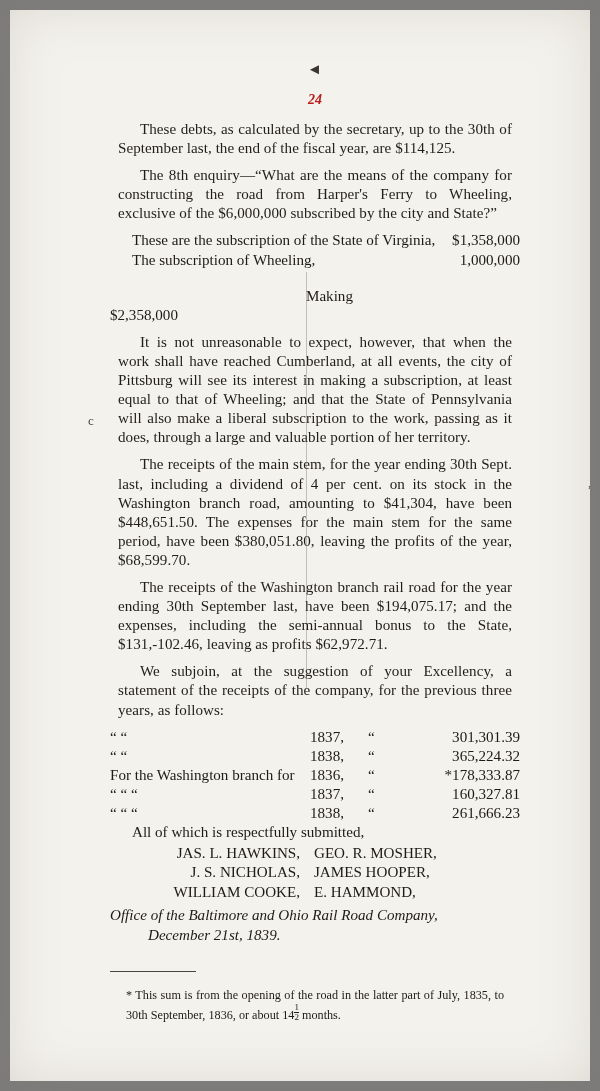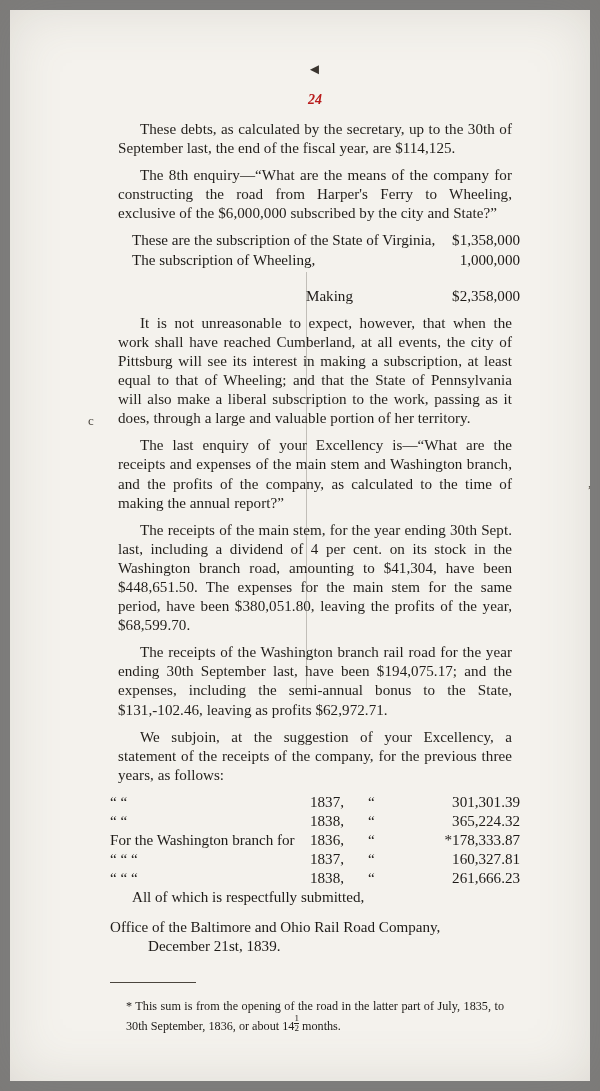--- a/index.html
+++ b/index.html
@@ -80,20 +80,21 @@
   }
   .amt-row .lbl { text-indent: 0; }
   .amt-row .val { white-space: nowrap; }
   .making {
     display: flex;
     justify-content: space-between;
     font-size: 15.1px;
     line-height: 19.1px;
     margin-top: 17px;
     margin-bottom: 1px;
+    flex-direction: column;
   }
   .making .lbl {
     margin-left: 196px;
   }
   .vrule {
     position: absolute;
     left: 296px;
     top: 262px;
     width: 1px;
     height: 416px;
@@ -127,23 +128,24 @@
   .sig-table td {
     padding: 0 0 0 0;
     white-space: nowrap;
   }
   .sig-left {
     width: 190px;
     text-align: right;
     padding-right: 14px !important;
   }
   .office {
-    font-size: 15.1px;
-    line-height: 19.1px;
-    margin-top: 10px;
+    font-style: italic;
+    font-size: 15.1px;
+    line-height: 19.1px;
+    margin-top: 4px;
   }
   .office .indent {
     display: block;
     padding-left: 38px;
   }
   .fn-rule {
     width: 86px;
     height: 1px;
     background: #4a453d;
     margin: 26px 0 5px 0;
@@ -192,21 +194,20 @@
         <span class="lbl" style="padding-left:22px">The subscription of Wheeling,</span>
         <span class="val">1,000,000</span>
       </div>
 
       <div class="making">
         <span class="lbl">Making</span>
         <span class="val">$2,358,000</span>
       </div>
 
       <p class="body">It is not unreasonable to expect, however, that when the work shall have reached Cumberland, at all events, the city of Pittsburg will see its interest in making a subscription, at least equal to that of Wheeling; and that the State of Pennsylvania will also make a liberal subscription to the work, passing as it does, through a large and valuable portion of her territory.</p>
-      <p class="body">The last enquiry of your Excellency is—“What are the receipts and expenses of the main stem and Washington branch, and the profits of the company, as calculated to the time of making the annual report?”</p>
       <p class="body">The receipts of the main stem, for the year ending 30th Sept. last, including a dividend of 4 per cent. on its stock in the Washington branch road, amounting to $41,304, have been $448,651.50. The expenses for the main stem for the same period, have been $380,051.80, leaving the profits of the year, $68,599.70.</p>
       <p class="body">The receipts of the Washington branch rail road for the year ending 30th September last, have been $194,075.17; and the expenses, including the semi-annual bonus to the State, $131,-102.46, leaving as profits $62,972.71.</p>
       <p class="body">We subjoin, at the suggestion of your Excellency, a statement of the receipts of the company, for the previous three years, as follows:</p>
 
       <table class="figs">
         <tbody>
         <tr>
           <td class="c1">“            “</td>
           <td class="c2">1837,</td>
           <td class="c3">“</td>
@@ -234,20 +235,36 @@
           <td class="c1">“           “            “</td>
           <td class="c2">1838,</td>
           <td class="c3">“</td>
           <td class="c4">261,666.23</td>
         </tr>
       </tbody>
         </table>
 
       <div class="sig-line" style="padding-left:22px">All of which is respectfully submitted,</div>
 
+      <table class="sig-table">
+        <tbody>
+            <tr>
+          <td class="sig-left">JAS. L. HAWKINS,</td>
+          <td>GEO. R. MOSHER,</td>
+        </tr>
+        <tr>
+          <td class="sig-left">J. S. NICHOLAS,</td>
+          <td>JAMES HOOPER,</td>
+        </tr>
+        <tr>
+          <td class="sig-left">WILLIAM COOKE,</td>
+          <td>E. HAMMOND,</td>
+        </tr>
+      </tbody>
+        </table>
 
       <div class="office">
         <span>Office of the Baltimore and Ohio Rail Road Company,</span>
         <span class="indent">December 21st, 1839.</span>
       </div>
 
       <div class="fn-rule"></div>
       <p class="footnote">
         <span class="star">*</span><span> This sum is from the opening of the road in the latter part of July, 1835, to 30th September, 1836, or about 14</span><span class="frac"><sup>1</sup><span class="bar"></span><sub>2</sub></span><span> months.</span>
       </p>

